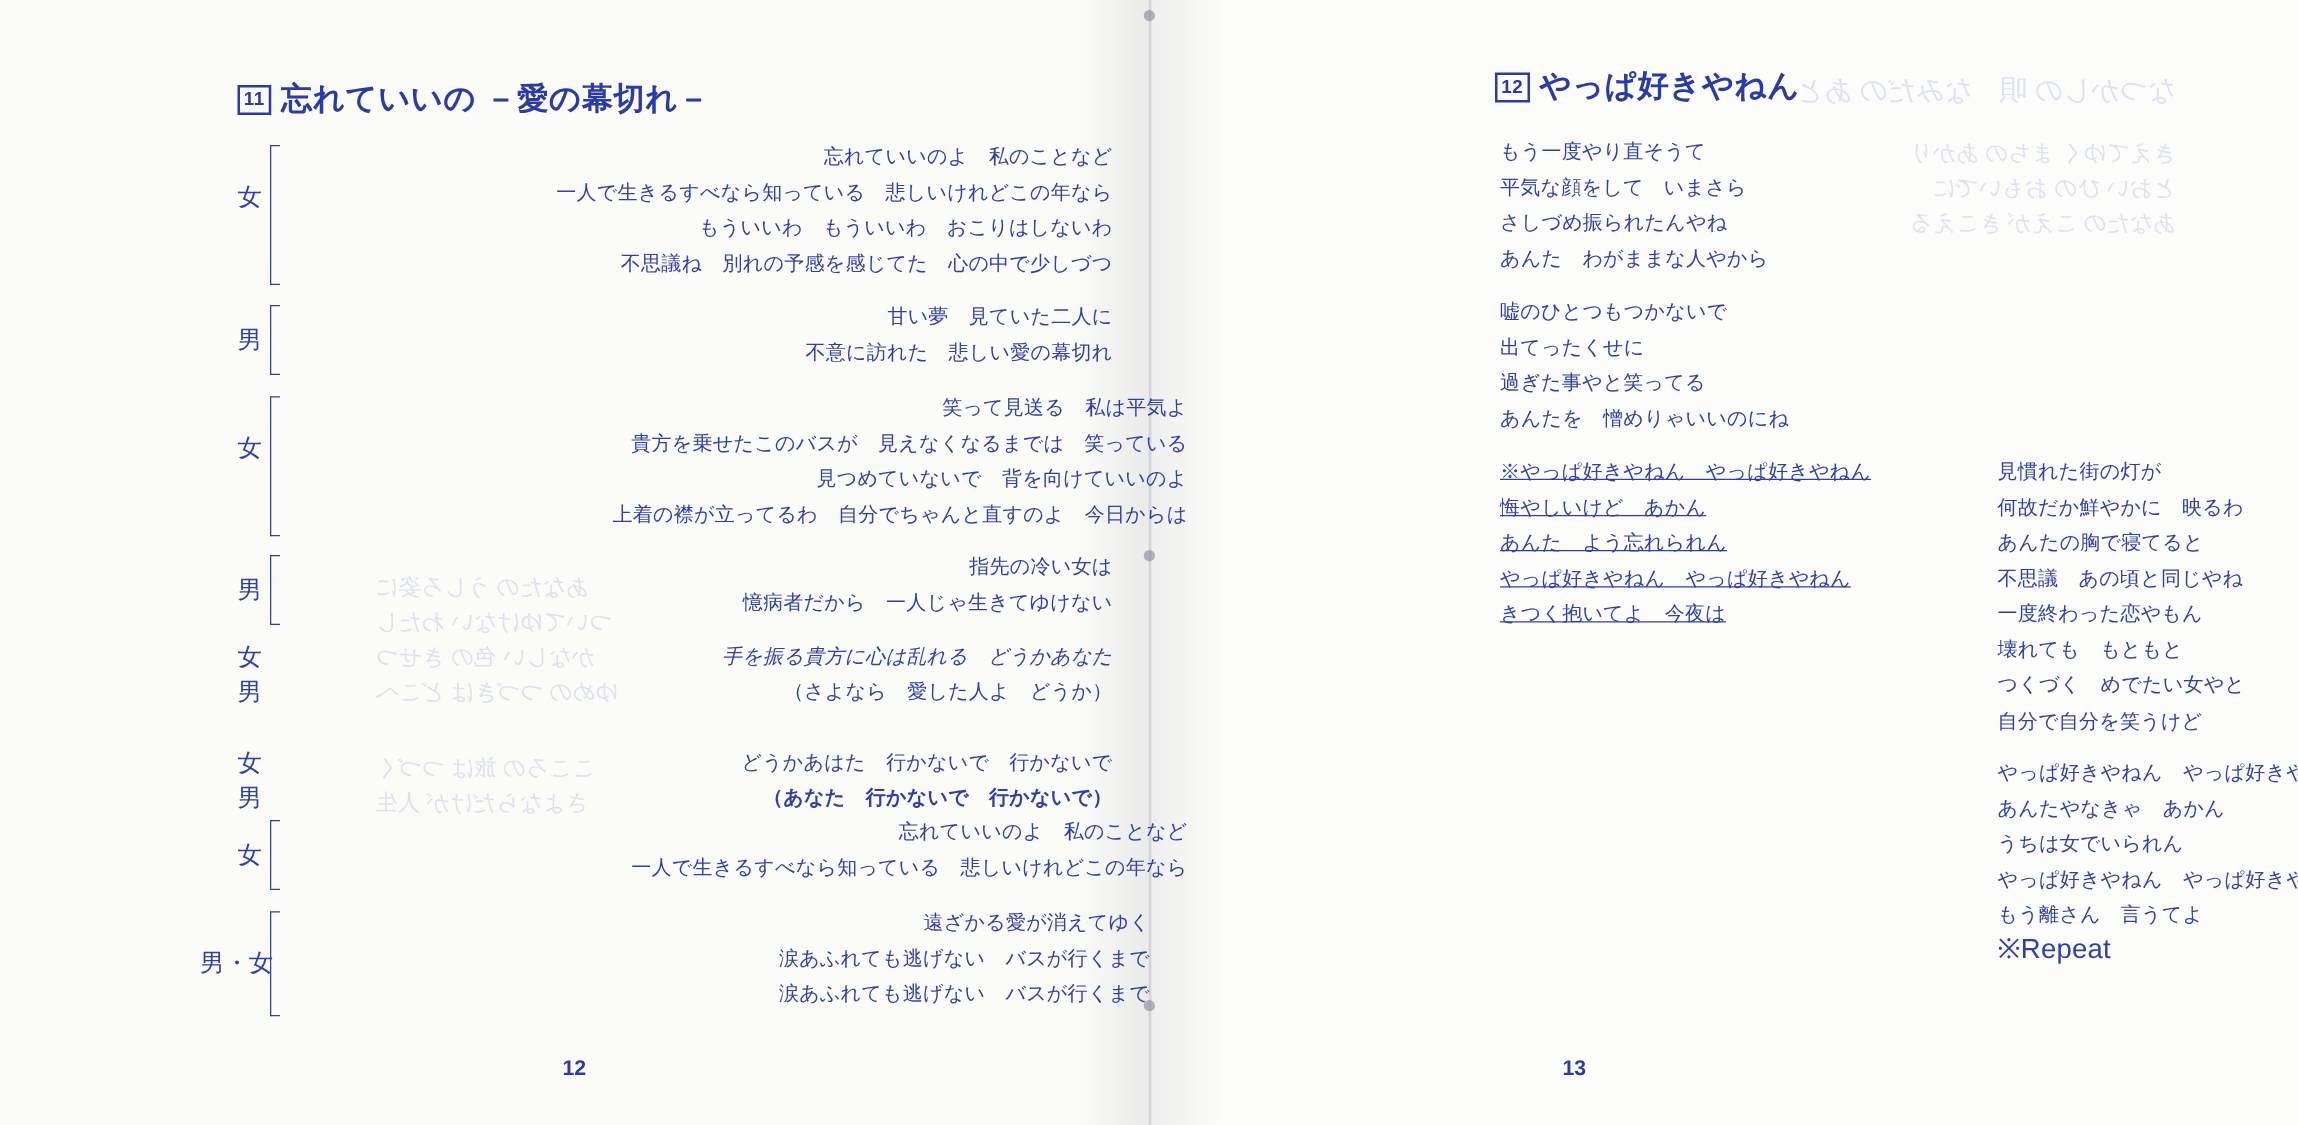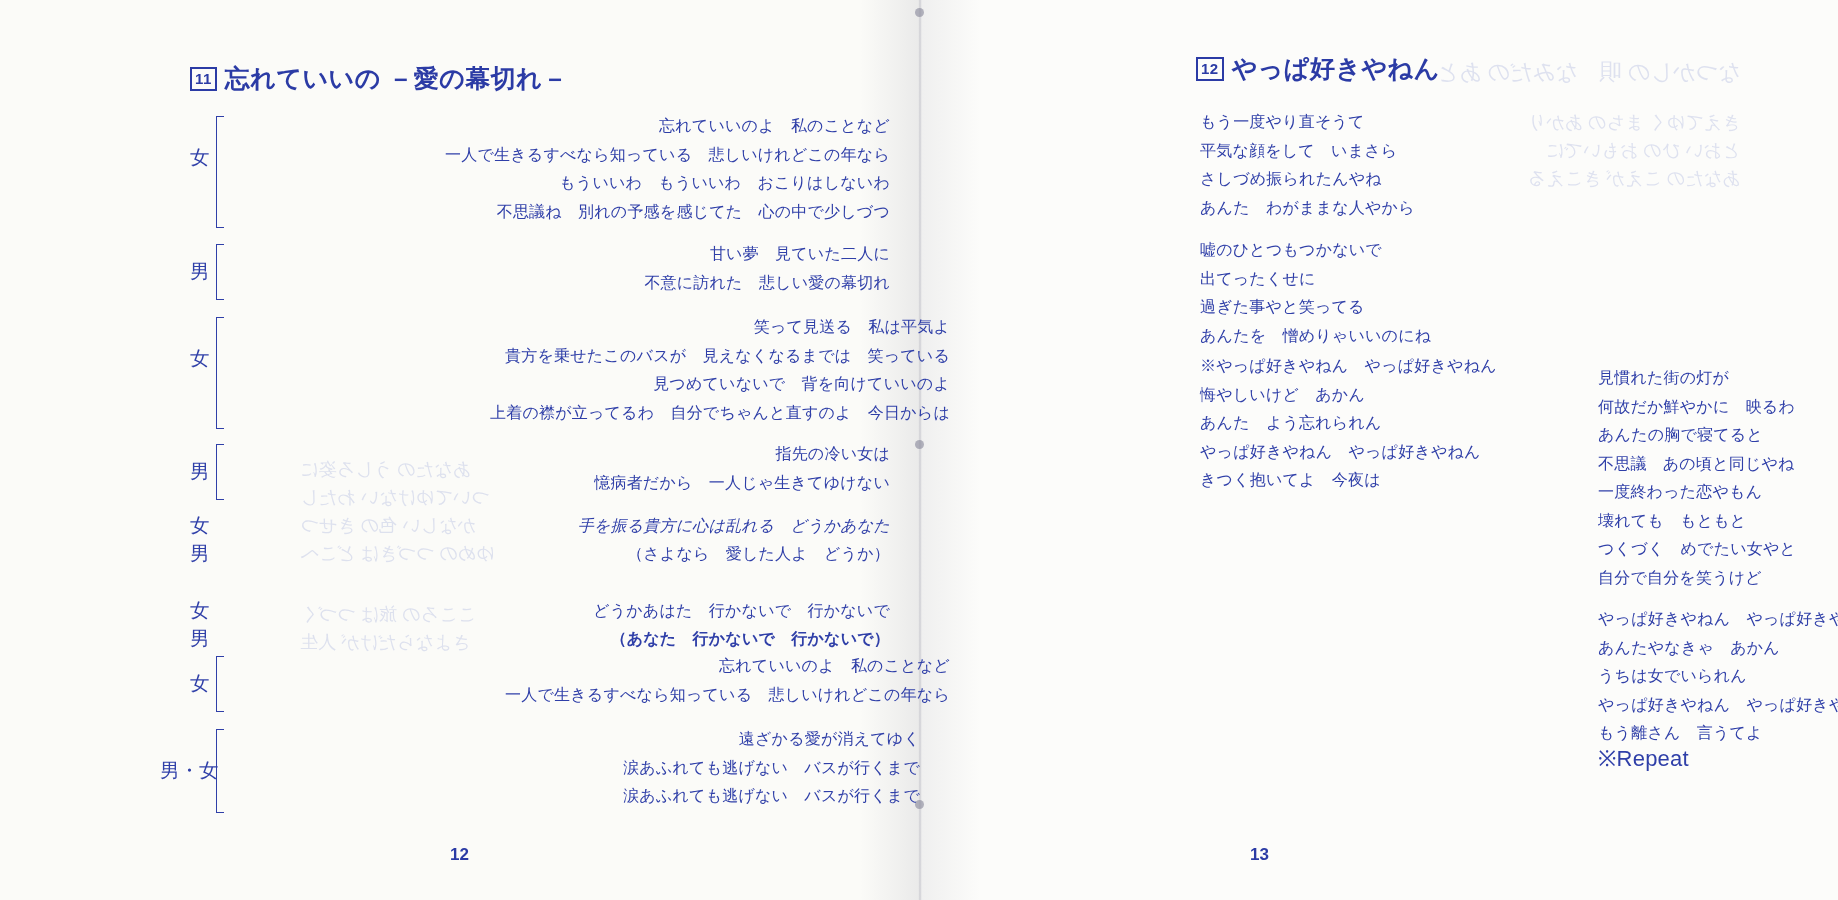--- a/index.html
+++ b/index.html
@@ -226,21 +226,21 @@
     </div>
 
     <div class="block lines" style="left:280px; top:108px; width:420px;">もう一度やり直そうて
 平気な顔をして　いまさら
 さしづめ振られたんやね
 あんた　わがままな人やから</div>
     <div class="block lines" style="left:280px; top:236px; width:420px;">嘘のひとつもつかないで
 出てったくせに
 過ぎた事やと笑ってる
 あんたを　憎めりゃいいのにね</div>
-    <div class="block lines" style="left:280px; top:352px; width:460px;">※やっぱ好きやねん　やっぱ好きやねん
+    <div class="block lines" style="left:280px; top:364px; width:460px;text-decoration:underline;">※やっぱ好きやねん　やっぱ好きやねん
 悔やしいけど　あかん
 あんた　よう忘れられん
 やっぱ好きやねん　やっぱ好きやねん
 きつく抱いてよ　今夜は</div>
 
     <div class="block lines" style="left:678px; top:364px; width:420px;">見慣れた街の灯が
 何故だか鮮やかに　映るわ
 あんたの胸で寝てると
 不思議　あの頃と同じやね</div>
     <div class="block lines" style="left:678px; top:478px; width:420px;">一度終わった恋やもん

